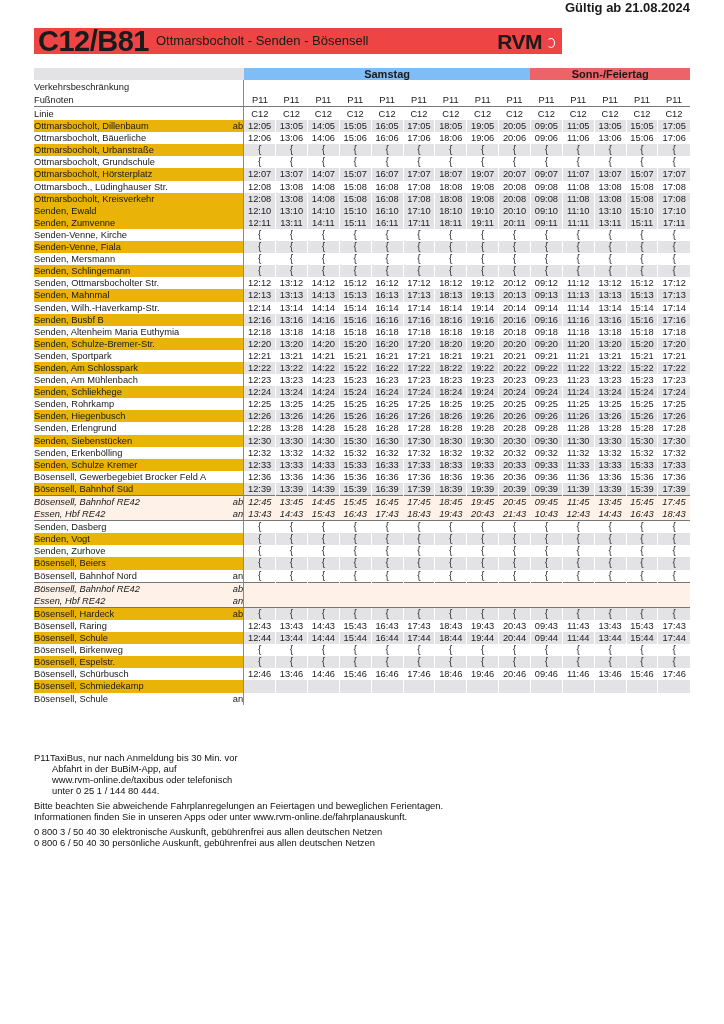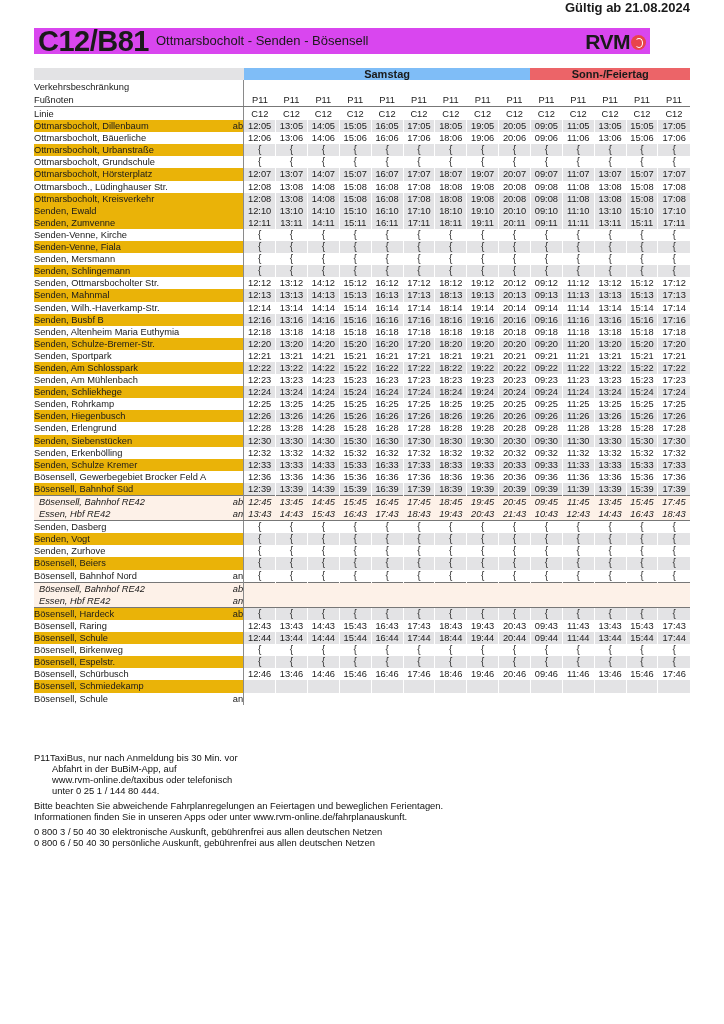--- a/index.html
+++ b/index.html
@@ -1,18 +1,18 @@
 <!DOCTYPE html>
 <html><head>
 <meta charset="utf-8">
 <style>
   html, body { margin:0; padding:0; background:#ffffff; }
   body { width:724px; height:1024px; position:relative; font-family:"Liberation Sans", sans-serif; color:#1a1a1a; overflow:hidden; }
   .valid { position:absolute; right:34px; top:0; font-weight:bold; font-size:13px; }
-  .titlebar { position:absolute; left:34px; top:28px; width:616px; height:26px; background:#d946ef; }
+  .titlebar { position:absolute; left:34px; top:28px; width:528px; height:26px; background:#ef4444; }
   .titlebar .line { position:absolute; left:4px; top:-3px; font-size:29px; font-weight:bold; letter-spacing:-0.5px; }
   .titlebar .route { position:absolute; left:105px; top:5px; font-size:13px;margin-left:17px; }
   .logo { position:absolute; right:4px; top:2px; font-size:21px; font-weight:bold; letter-spacing:-0.5px; display:flex; align-items:center; }
   .logo .ball { display:inline-block; width:15px; height:15px; border-radius:50%; background:#e8444b; margin-left:1px; position:relative; }
   .logo .ball::after { content:""; position:absolute; left:4px; top:3px; width:6px; height:8px; border:1.5px solid #fff; border-radius:50%; border-left-color:transparent; }
 
   table.tt { position:absolute; left:34px; top:68px; border-collapse:collapse; table-layout:fixed; width:656px; font-size:9.3px; }
   table.tt td { padding:0; height:12.1px; line-height:12.1px; white-space:nowrap; overflow:hidden; }
   col.c-stop { width:168px; }
   col.c-ab { width:36px; }
@@ -21,21 +21,21 @@
   .hdr-gray { background:#e3e3e5; }
   .hdr-sat { background:#7fbdf7; text-align:center; font-weight:bold; font-size:11px; }
   .hdr-sun { background:#ec6468; text-align:center; font-weight:bold; font-size:11px; }
   td.stop { padding-left:1px; }
   td.ab { text-align:right; padding-right:3px; border-right:1.5px solid #8a8a8a; }
   td.t { text-align:center; }
   tr.g td.stop, tr.g td.ab { background:#eab308; }
   tr.g td.t { background:#e3e3e5; border-left:1px solid #fff; }
   tr.w td.t { border-left:1px solid #fff; }
   tr.rail td { background:#fdf1e8; font-style:italic; }
-  tr.rail td.stop { padding-left:5px; }
+  tr.rail td.stop { }
   tr.rail-first td { border-top:1.5px solid #777; }
   tr.rail-last td { border-bottom:1.5px solid #777;margin-left:8px; }
   tr.meta td { height:13px; }
   tr.meta-sep td { border-bottom:1.5px solid #777; }
   .skip { font-size:10px; color:#333; }
   .notes { position:absolute; left:34px; top:752px; font-size:9.4px; line-height:11px; color:#111; }
   .notes p { margin:0 0 4px 0; }
   .notes .ind { padding-left:18px; }
 </style>
 </head>

